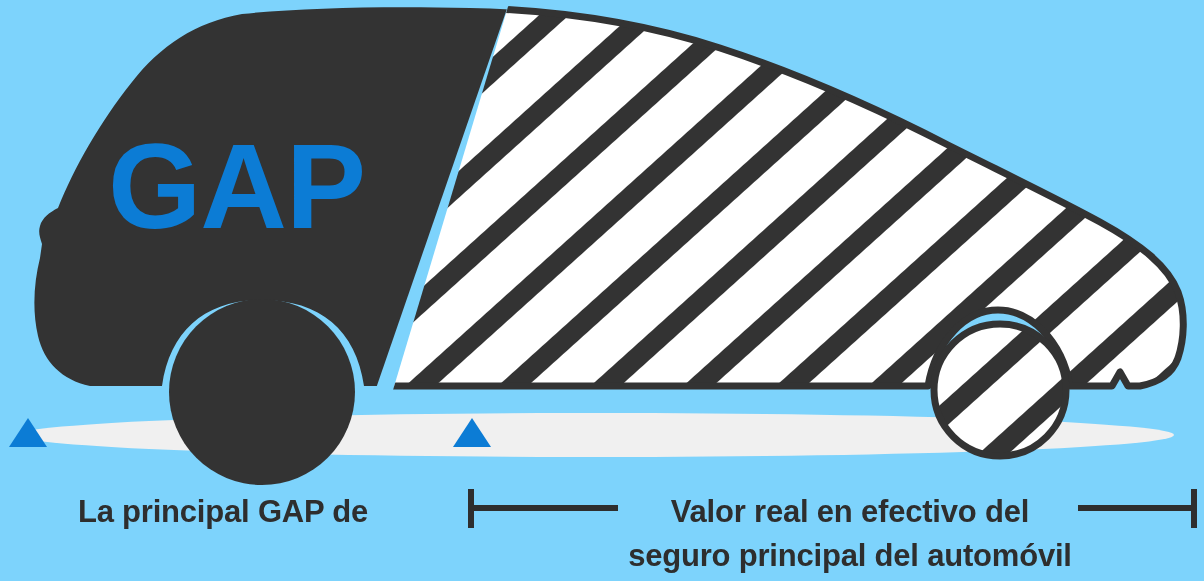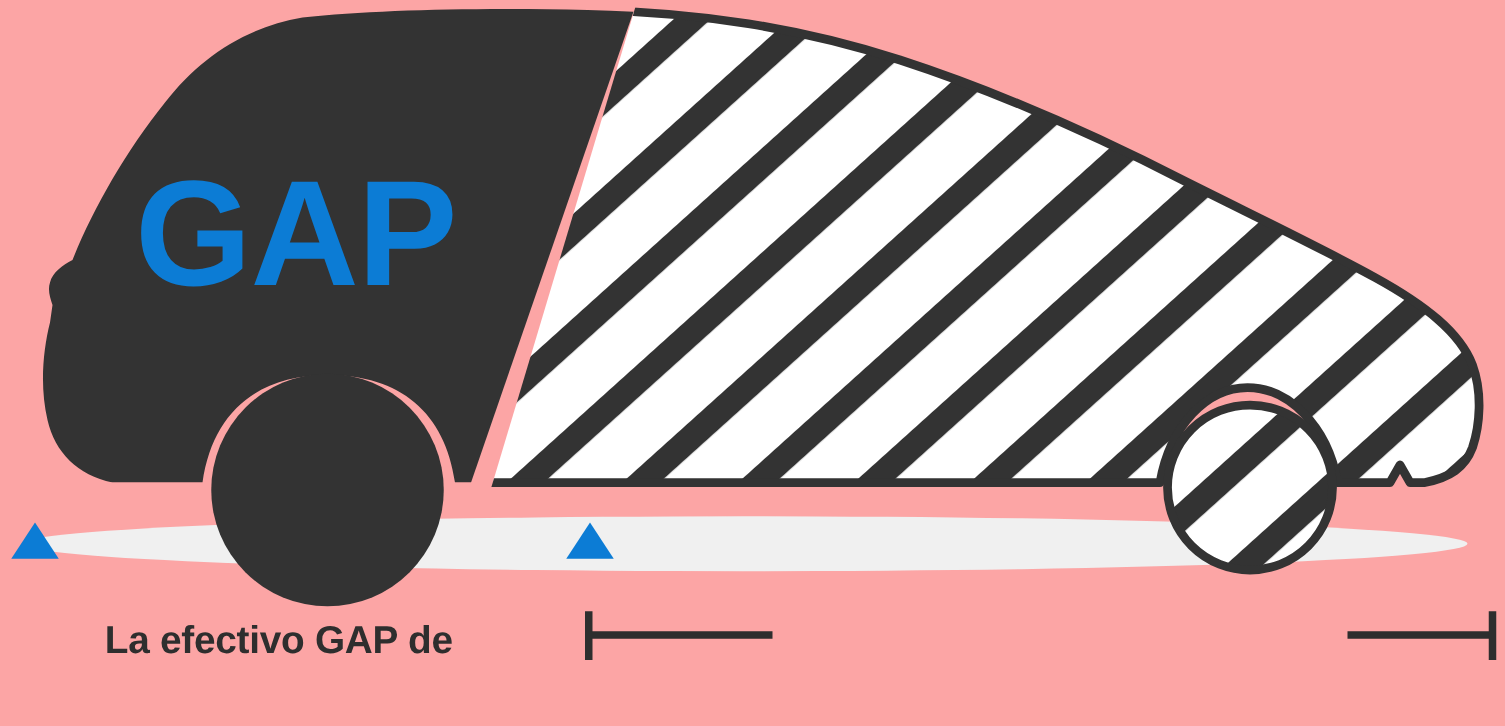--- a/index.html
+++ b/index.html
@@ -8,21 +8,21 @@
     background: #ffffff;
   }
   body {
     font-family: "Liberation Sans", sans-serif;
     -webkit-font-smoothing: antialiased;
   }
   #stage {
     position: relative;
     width: 1204px;
     height: 581px;
-    background: #fca5a5;
+    background: #7dd3fc;
     overflow: hidden;
   }
   #illustration {
     position: absolute;
     left: 0;
     top: 0;
     width: 1204px;
     height: 581px;
   }
   .caption {
@@ -160,17 +160,21 @@
     <rect x="468" y="489" width="6" height="39" fill="#2e2e2e"></rect>
 
     <rect x="472" y="505" width="146" height="6" fill="#2e2e2e"></rect>
 
     <rect x="1078" y="505" width="118" height="6" fill="#2e2e2e"></rect>
 
     <rect x="1191" y="489" width="6" height="39" fill="#2e2e2e"></rect>
   </svg>
 
   <div class="caption" id="caption-left">
-    <span class="caption-line">La efectivo GAP de</span>
+    <span class="caption-line">La principal GAP de</span>
   </div>
 
+  <div class="caption" id="caption-right">
+    <span class="caption-line">Valor real en efectivo del</span>
+    <span class="caption-line">seguro principal del automóvil</span>
+  </div>
 
 </div>
 
 </body></html>

